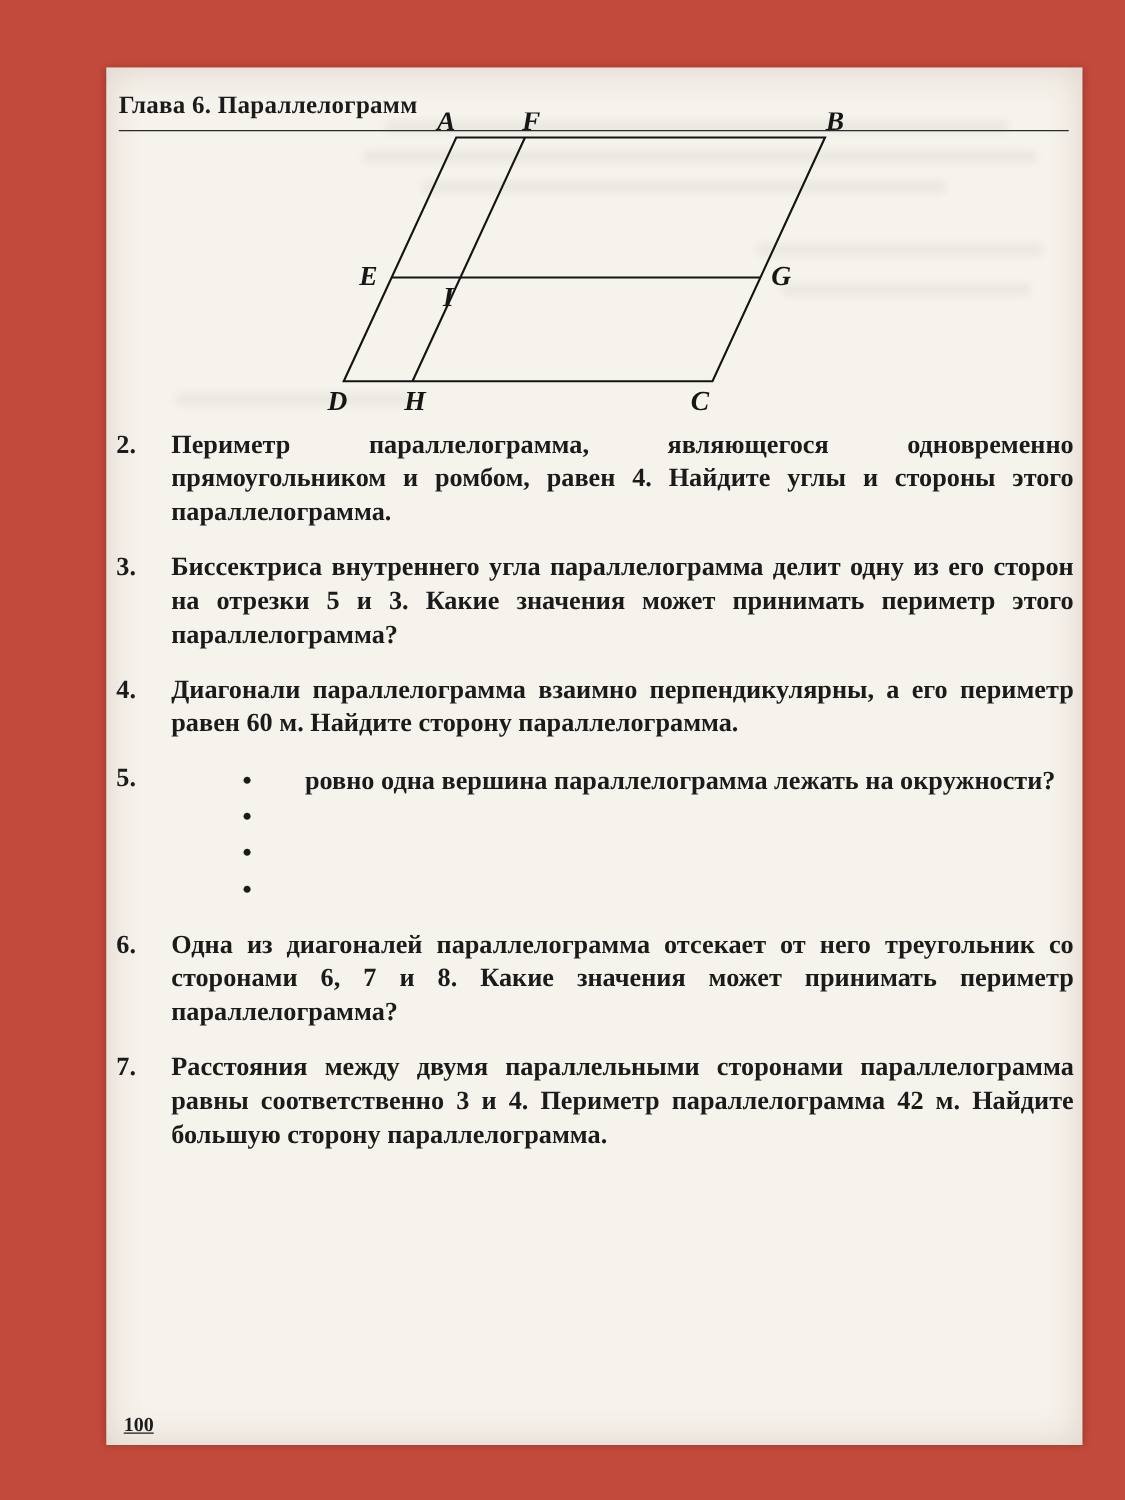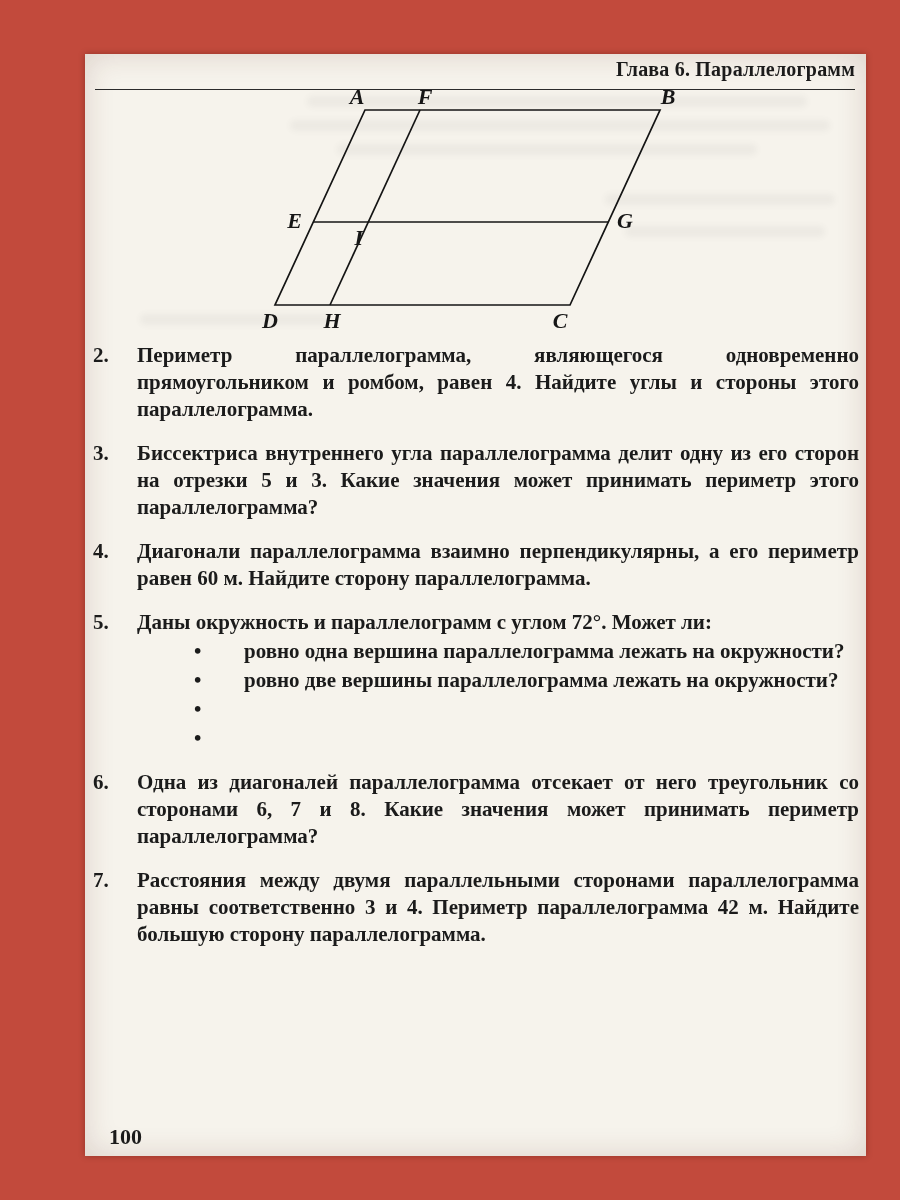--- a/index.html
+++ b/index.html
@@ -9,25 +9,24 @@
     font-family: "Liberation Serif", serif;
   }
   .page {
     position: absolute; left: 85px; top: 54px;
     width: 781px; height: 1102px;
     background: #f6f3ec;
     color: #1b1b1b;
     box-shadow: inset 0 0 30px rgba(95, 35, 22, 0.16), 0 0 6px rgba(60,15,10,0.35);
   }
   .header {
-    position: absolute; left: 10px; top: 4px; right: 11px;
+    position: absolute; left: 10px; top: 19px; right: 11px;
     font-size: 20px; font-weight: bold; letter-spacing: .2px;
     padding-bottom: 8px;
     border-bottom: 1.7px solid #2b2b2b;
-    text-align: right;
   }
   .figure-wrap {
     position: absolute; left: 175px; top: 36px;
     width: 445px; height: 252px;
   }
   .figure-wrap svg { display: block; width: 445px; height: 252px; }
   .figure-wrap text {
     font-family: "Liberation Serif", serif;
     font-style: italic; font-weight: 600;
     font-size: 22px; fill: #161616;
@@ -40,22 +39,22 @@
     margin-bottom: 17px;
     font-size: 21px; line-height: 27px; font-weight: bold;
   }
   .pnum { flex: 0 0 44px; width: 44px; }
   .pbody { flex: 1; text-align: justify; }
   .bullets { margin: 2px 0 0 0; padding: 0; list-style: none; }
   .bullets li { display: flex; padding-left: 57px; margin-top: 2px; }
   .bullet { flex: 0 0 50px; width: 50px; }
   .btext { flex: 1; text-align: justify; }
   .page-number {
-    position: absolute; left: 24px; bottom: 6px;
-    font-size: 22px; font-weight: bold;
+    position: absolute; left: 14px; bottom: 6px;
+    font-size: 16px; font-weight: bold; text-decoration: underline;
   }
   
   .bleed { position: absolute; inset: 0; pointer-events: none; }
   .bleed div {
     position: absolute; height: 11px; border-radius: 5px;
     background: #4a4a4a; opacity: 0.055; filter: blur(3px);
   }
 </style>
 </head>
 <body>
@@ -112,29 +111,27 @@
     <span class="pnum">4.</span>
     <div class="pbody">
       <span class="ptext">Диагонали параллелограмма взаимно перпендикулярны, а его периметр равен 60 м. Найдите сторону параллелограмма.</span>
       
     </div>
   </div>
 
   <div class="problem">
     <span class="pnum">5.</span>
     <div class="pbody">
-      <span class="ptext">Даны окружность и параллелограмм с углом 72°. Может ли:</span>
       <ul class="bullets">
             <li>
               <span class="bullet">•</span>
               <span class="btext">ровно одна вершина параллелограмма лежать на окружности?</span>
             </li>
             <li>
               <span class="bullet">•</span>
-              <span class="btext">ровно две вершины параллелограмма лежать на окружности?</span>
             </li>
             <li>
               <span class="bullet">•</span>
             </li>
             <li>
               <span class="bullet">•</span>
             </li>
           </ul>
     </div>
   </div>

